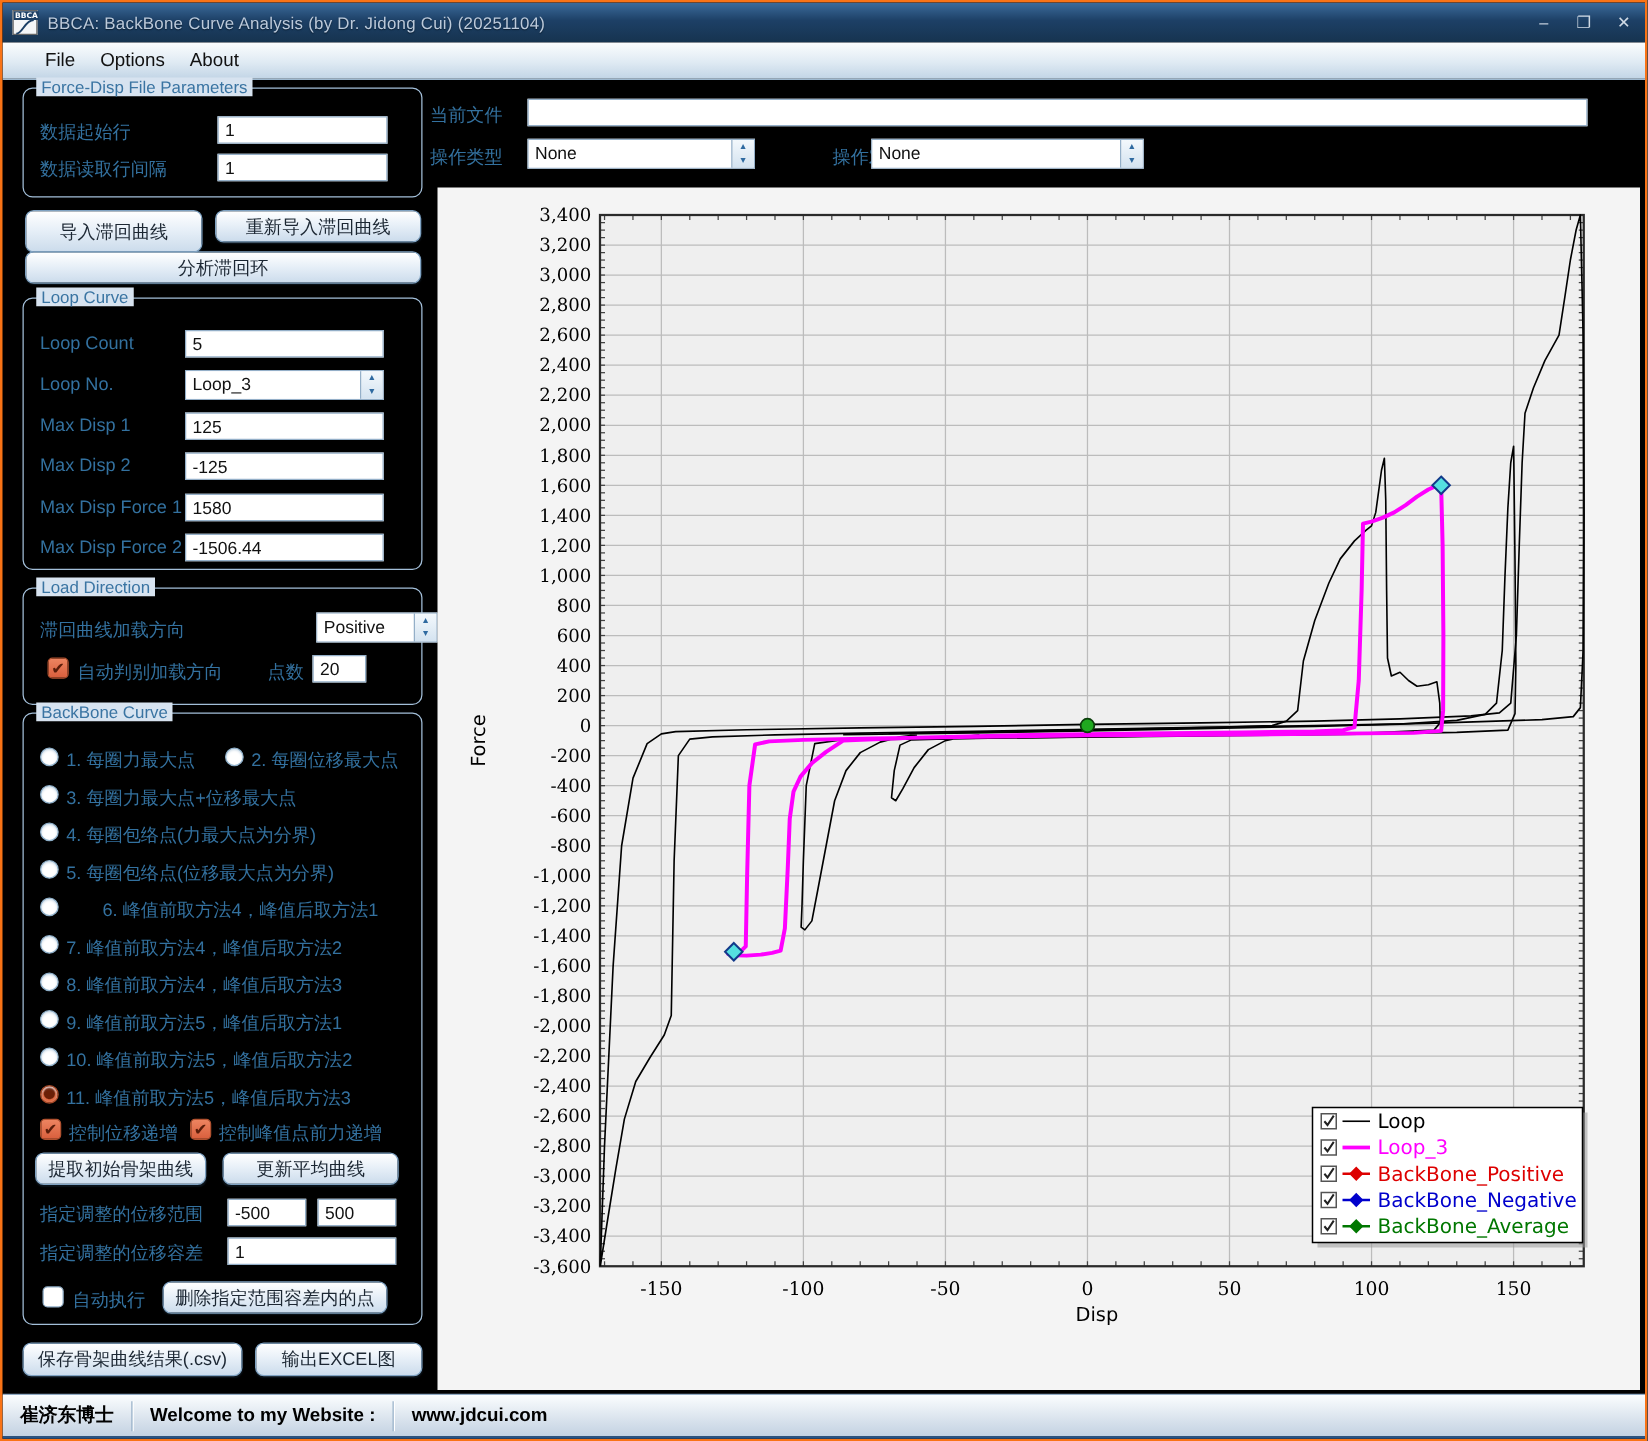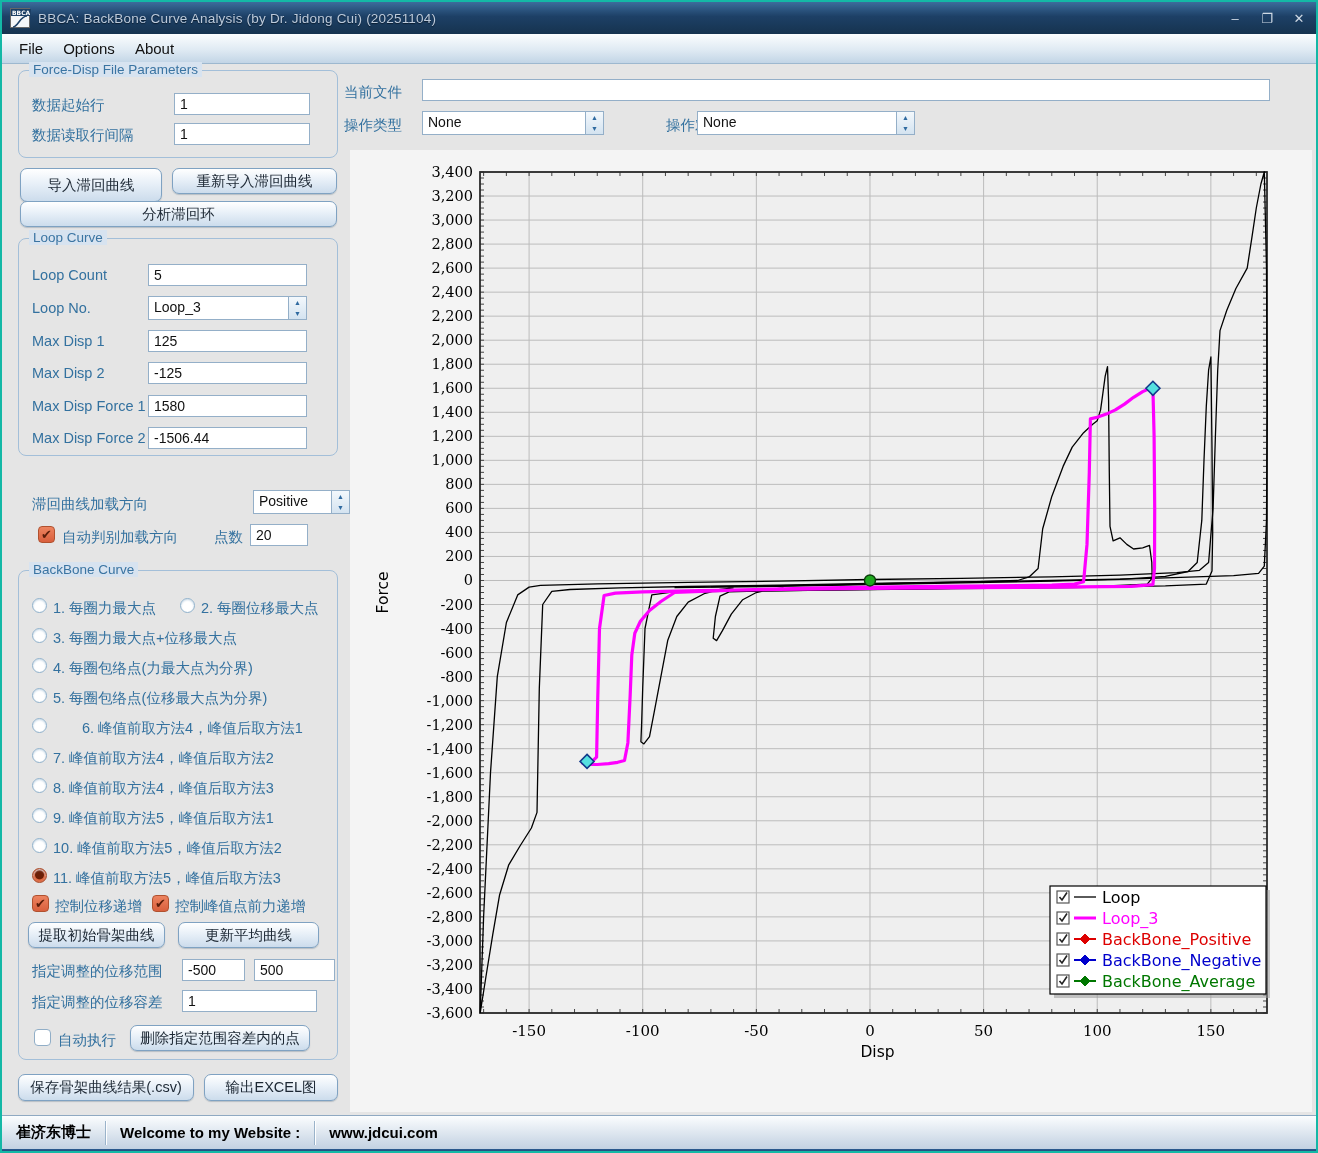--- a/index.html
+++ b/index.html
@@ -1,34 +1,34 @@
 <!DOCTYPE html>
 <html><head>
 <meta charset="utf-8">
 <style>
   html,body{margin:0;padding:0;background:#0d2740;}
   *{box-sizing:border-box;}
-  .window{position:relative;width:1318px;height:1153px;background:#e5e5e5;
+  .window{position:relative;width:1318px;height:1153px;background:#000000;
     font-family:"Liberation Sans","DejaVu Sans",sans-serif;overflow:hidden;
-    border:2px solid #14b8a6;}
+    border:2px solid #f97316;}
   
   .titlebar{position:absolute;left:0;top:0;width:100%;height:32px;
     background:linear-gradient(#3c6c9c 0%,#1d4066 45%,#16334f 100%);
     display:flex;align-items:center;padding:0 8px;}
   .app-icon{width:20px;height:20px;background:#f4f6f8;border:1px solid #666;
     margin-right:8px;position:relative;font-family:"DejaVu Sans",sans-serif;}
   .app-icon .bbca{position:absolute;top:0;left:0;font-size:6px;font-weight:bold;background:#1d4066;color:#fff;line-height:7px;padding:0 1px;}
   .app-icon svg{position:absolute;left:1px;top:6px;}
   .title-text{color:#bccadb;font-size:13.5px;letter-spacing:.2px;text-shadow:0 1px 1px #0a1d30;}
   .win-controls{margin-left:auto;display:flex;gap:14px;color:#cfd9e4;font-size:13px;}
   .win-controls span{cursor:default;width:18px;text-align:center;}
   
   .menubar{position:absolute;left:0;top:32px;width:100%;height:30px;
     background:linear-gradient(#fbfdfe,#dfeaf3 55%,#c2d5e6);
-    border-bottom:1px solid #9db8cf;display:flex;align-items:center;padding-left:7px;}
+    border-bottom:1px solid #9db8cf;display:flex;align-items:center;padding-left:24px;}
   .menu-item{font-size:15px;color:#111;padding:3px 10px;cursor:default;}
   
   .group{position:absolute;border:1px solid #a3bfd9;border-radius:8px;}
   .group-title{position:absolute;top:-9px;left:10px;background:#d7e3f0;padding:0 4px;
     color:#3a74a2;font-size:13.5px;}
   .lbl{position:absolute;color:#33719f;font-size:14.5px;white-space:nowrap;}
   .tf{position:absolute;background:#fff;border:1px solid #94afc8;font-size:14px;
     color:#111;padding:1px 5px;font-family:"Liberation Sans","DejaVu Sans",sans-serif;}
   input.tf{outline:none;}
   .btn{position:absolute;background:linear-gradient(#ffffff,#e8f0f8 45%,#ccdcec);
@@ -112,32 +112,35 @@
   </div>
   <span class="lbl" style="left:30px;top:331px;">Max Disp 1</span>
   <input class="tf" style="left: 146px; top: 328px; width: 159px; height: 22px;" value="125">
   <span class="lbl" style="left:30px;top:363px;">Max Disp 2</span>
   <input class="tf" style="left: 146px; top: 360px; width: 159px; height: 22px;" value="-125">
   <span class="lbl" style="left:30px;top:396px;">Max Disp Force 1</span>
   <input class="tf" style="left: 146px; top: 393px; width: 159px; height: 22px;" value="1580">
   <span class="lbl" style="left:30px;top:428px;">Max Disp Force 2</span>
   <input class="tf" style="left: 146px; top: 425px; width: 159px; height: 22px;" value="-1506.44">
 
+  <div class="group" style="left:16px;top:468px;width:320px;height:94px;">
+    <span class="group-title">Load Direction</span>
+  </div>
   <span class="lbl" style="left:30px;top:493px;">滞回曲线加载方向</span>
   <div class="spinner" style="left:208px;top:488px;width:97px;height:24px;margin-left:43px;">
     <div class="sp-val">Positive</div>
     <div class="spin-btns">
         <div>▲</div>
         <div>▼</div>
       </div>
   </div>
   <div class="checkbox" style="left:36px;top:524px;">✔</div>
   <span class="chk-lbl" style="left:60px;top:526px;">自动判别加载方向</span>
   <span class="lbl" style="left:212px;top:526px;">点数</span>
-  <input class="tf" style="left: 248px; top: 522px; width: 58px; height: 22px;" value="20">
+  <input class="tf" style="left: 248px; top: 522px; width: 43px; height: 22px;" value="20">
 
   <div class="group" style="left:16px;top:568px;width:320px;height:490px;">
     <span class="group-title">BackBone Curve</span>
   </div>
   <div id="radio-list">
       <div class="radio" style="left: 30px; top: 596px;"></div>
       <span class="chk-lbl" style="left: 51px; top: 597px;">1. 每圈力最大点</span>
       <div class="radio" style="left: 178px; top: 596px;"></div>
       <span class="chk-lbl" style="left: 199px; top: 597px;">2. 每圈位移最大点</span>
       <div class="radio" style="left: 30px; top: 626px;"></div>
@@ -160,21 +163,21 @@
       <span class="chk-lbl" style="left: 51px; top: 867px;">11. 峰值前取方法5，峰值后取方法3</span>
     </div>
   <div class="checkbox" style="left:30px;top:893px;">✔</div>
   <span class="chk-lbl" style="left:53px;top:895px;">控制位移递增</span>
   <div class="checkbox" style="left:150px;top:893px;">✔</div>
   <span class="chk-lbl" style="left:173px;top:895px;">控制峰值点前力递增</span>
   <div class="btn" style="left:26px;top:920px;width:137px;height:26px;">提取初始骨架曲线</div>
   <div class="btn" style="left:176px;top:920px;width:141px;height:26px;">更新平均曲线</div>
   <span class="lbl" style="left:30px;top:960px;">指定调整的位移范围</span>
   <input class="tf" style="left: 180px; top: 957px; width: 63px; height: 22px;" value="-500">
-  <input class="tf" style="left: 252px; top: 957px; width: 81px; height: 22px;" value="500">
+  <input class="tf" style="left: 252px; top: 957px; width: 63px; height: 22px;" value="500">
   <span class="lbl" style="left:30px;top:991px;">指定调整的位移容差</span>
   <input class="tf" style="left: 180px; top: 988px; width: 135px; height: 22px;" value="1">
   <div class="checkbox un" style="left:32px;top:1027px;"></div>
   <span class="chk-lbl" style="left:56px;top:1029px;">自动执行</span>
   <div class="btn" style="left:128px;top:1023px;width:180px;height:26px;">删除指定范围容差内的点</div>
 
   <div class="btn" style="left:16px;top:1072px;width:176px;height:27px;">保存骨架曲线结果(.csv)</div>
   <div class="btn" style="left:202px;top:1072px;width:134px;height:27px;">输出EXCEL图</div>
 
   <span class="lbl" style="left:342px;top:81px;">当前文件</span>

